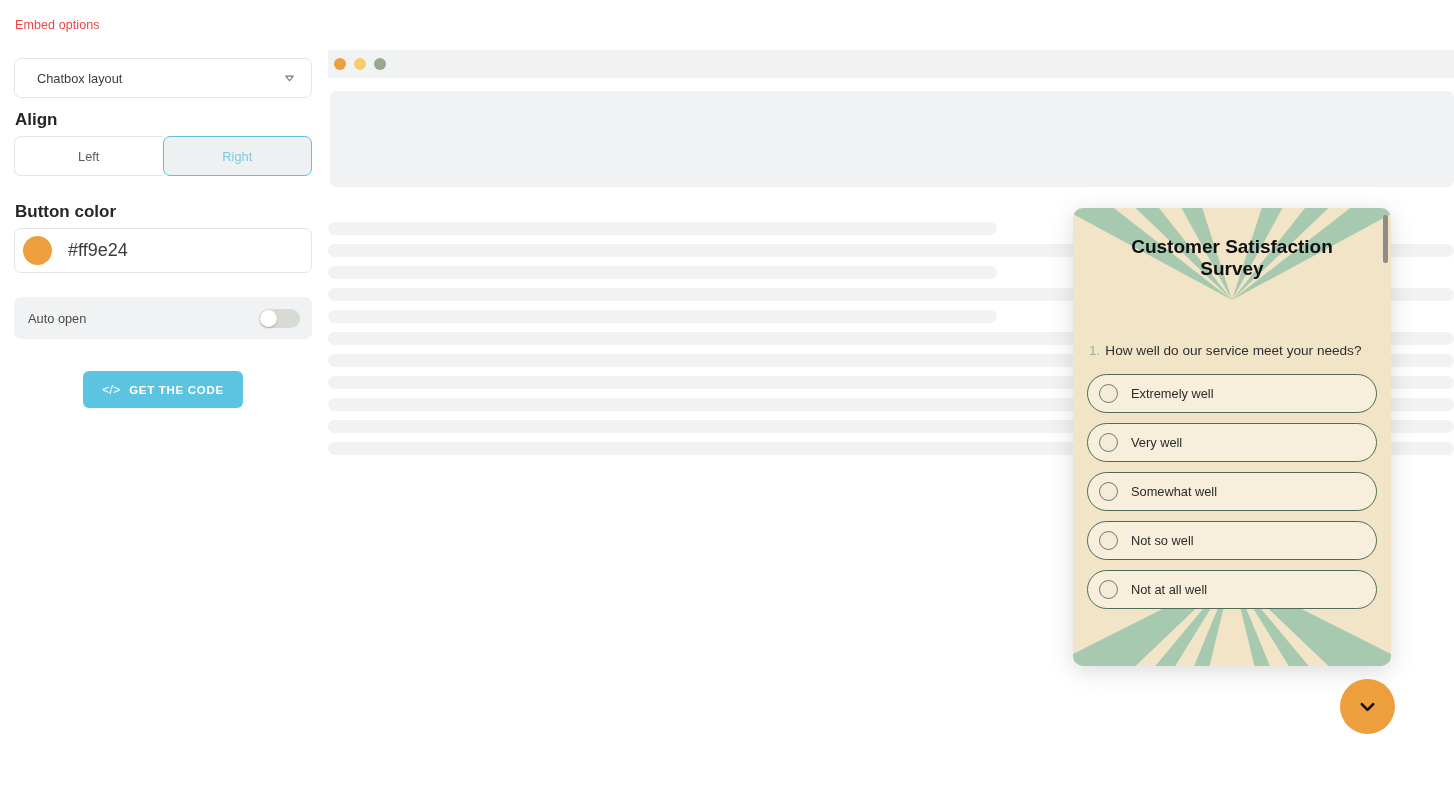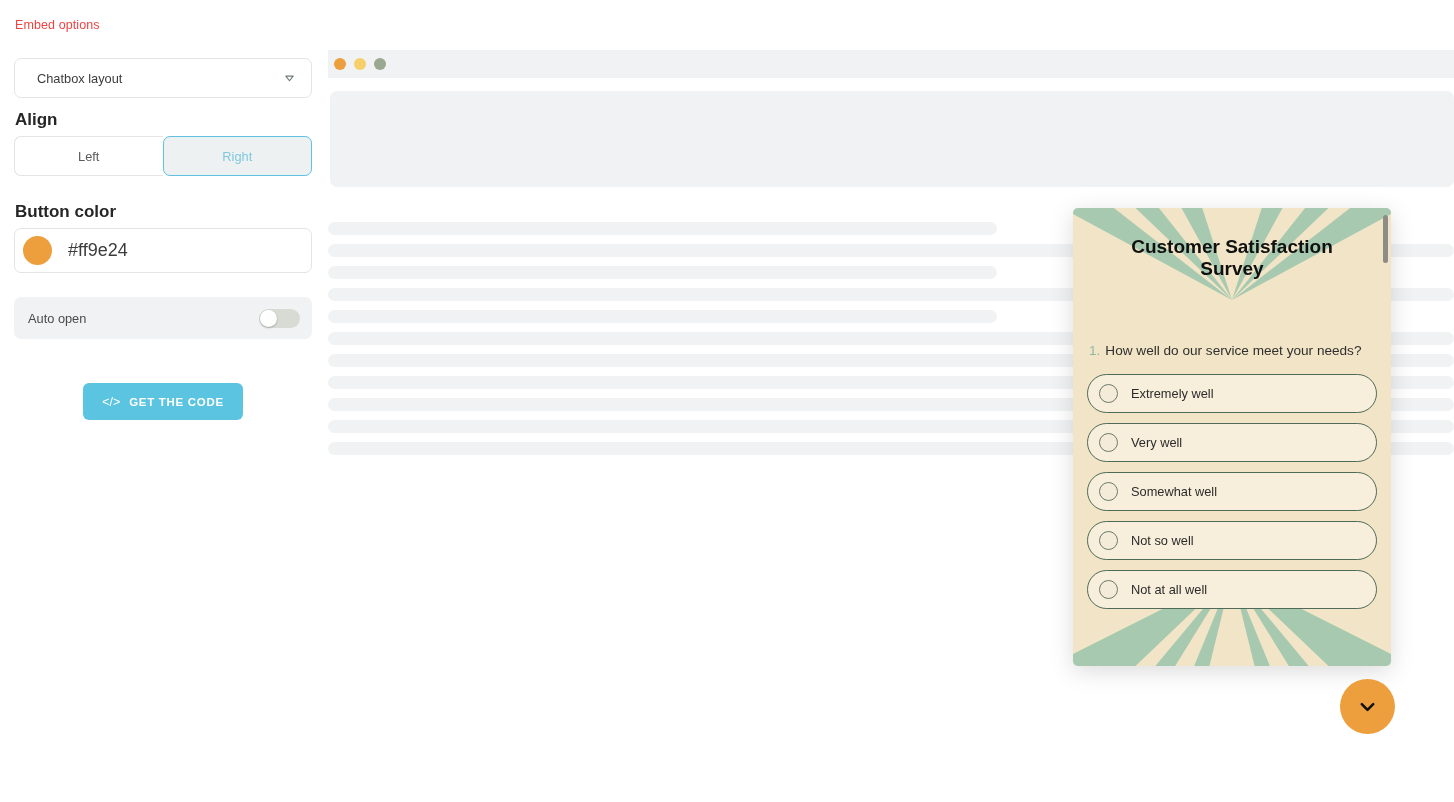--- a/index.html
+++ b/index.html
@@ -119,21 +119,21 @@
 
   
   #autoopen-row {
     height: 42px;
     background: #f1f2f3;
     border-radius: 7px;
     display: flex;
     align-items: center;
     justify-content: space-between;
     padding: 0 12px 0 14px;
-    margin-bottom: 44px;
+    margin-bottom: 32px;
   }
   #autoopen-label { font-size: 12.8px; color: #4a4a4a; }
   #autoopen-toggle {
     position: relative;
     width: 41px; height: 19px;
     border-radius: 11px;
     background: #d7dbd3;
     cursor: pointer;
     flex: none;
   }
@@ -203,21 +203,21 @@
     margin-bottom: 9px;
   }
   .sk.short { width: 669px; }
   .sk.full  { width: 1126px; }
 
   
   #survey-card {
     position: absolute;
     left: 745px; top: 208px;
     width: 318px; height: 458px;
-    border-radius: 5px;
+    border-radius: 10px;
     background: #f2e4c6;
     overflow: hidden;
     box-shadow: 0 5px 22px rgba(90,90,90,.22);
   }
   .rays { position: absolute; left: 0; width: 318px; }
   #rays-top { top: 0; height: 92px; }
   #rays-bottom { bottom: 0; height: 62px; }
 
   #survey-scroll-thumb {
     position: absolute;

